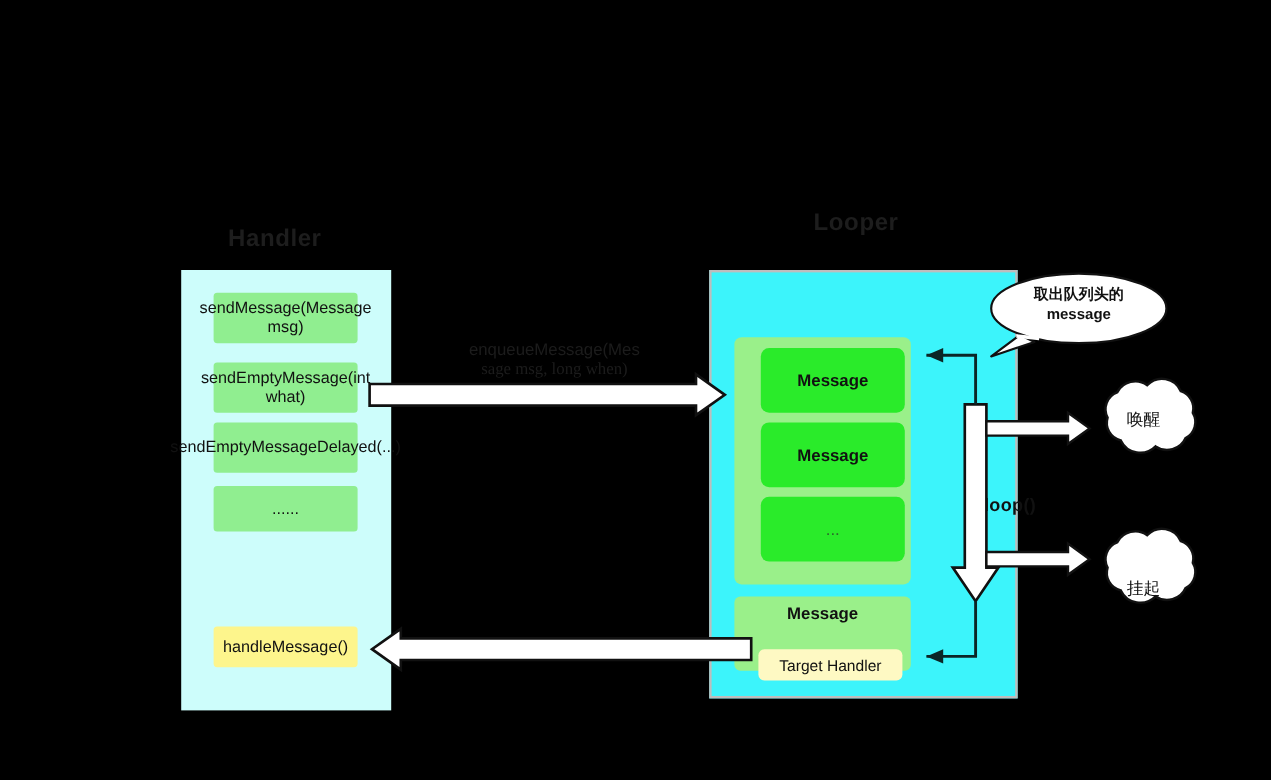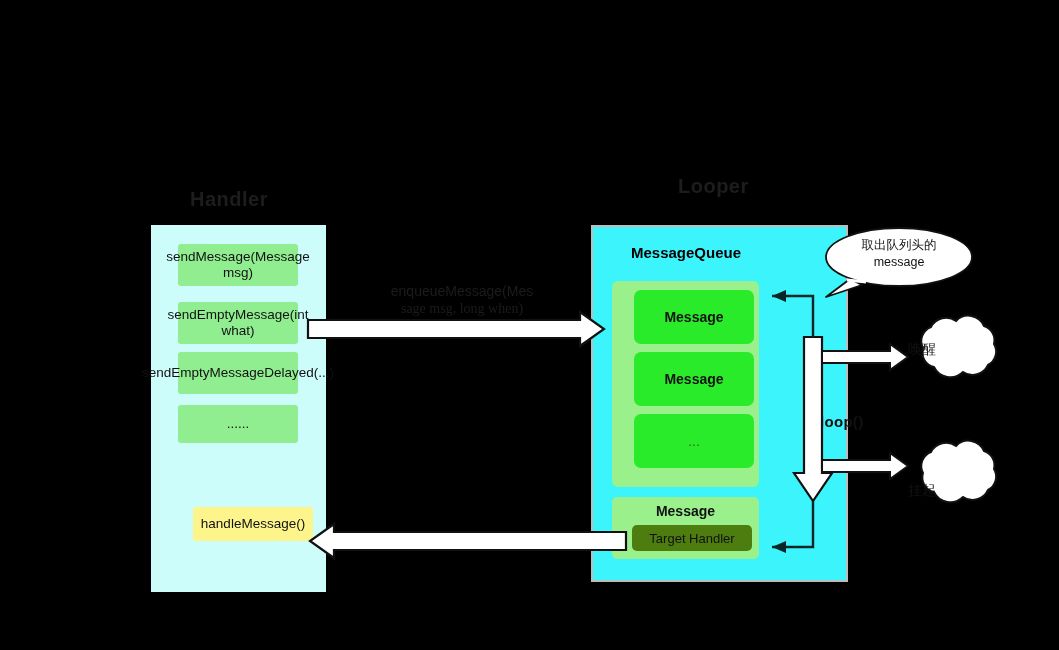--- a/index.html
+++ b/index.html
@@ -28,60 +28,59 @@
   .queue-wrap{position:absolute;left:612px;top:281px;width:147px;height:206px;
               background:#9af08a;border-radius:6px;}
   .qmsg{position:absolute;left:22px;width:120px;height:54px;background:#2aeb2a;
         border-radius:7px;display:flex;align-items:center;justify-content:center;
         font-size:14px;font-weight:bold;color:#111;}
 
   .msg-bottom{position:absolute;left:612px;top:497px;width:147px;height:62px;
               background:#9af08a;border-radius:5px;}
   .msg-bottom .cap{position:absolute;left:0;top:6px;width:100%;text-align:center;
                    font-size:14px;font-weight:bold;color:#111;}
-  .target-handler{position:absolute;left:20px;top:28px;width:120px;height:26px;
-                  background:#4d7c0f;border-radius:5px;display:flex;
+  .target-handler{position:absolute;left:20px;top:44px;width:120px;height:26px;
+                  background:#fef9c3;border-radius:5px;display:flex;
                   align-items:center;justify-content:center;font-size:13px;color:#111;}
 
   .mq-label{position:absolute;left:591px;top:244px;width:190px;text-align:center;
             font-size:15px;font-weight:bold;color:#000;}
 
   
   .dark-label{position:absolute;color:#1c1c1c;font-size:14px;line-height:1.25;
               text-align:center;white-space:pre-line;}
   .loop-label{position:absolute;left:820px;top:413px;color:#111;font-size:15px;
               font-weight:bold;letter-spacing:.3px;}
 
   
   svg.ov{position:absolute;left:0;top:0;width:1059px;height:650px;overflow:visible;}
 
   
   .callout-txt{position:absolute;left:840px;top:237px;width:118px;text-align:center;
-               font-size:12.5px;color:#111;line-height:1.35;}
-  .cloud-txt{position:absolute;width:90px;font-size:14px;color:#111;}
+               font-size:12.5px;color:#111;line-height:1.35;font-weight:bold;}
+  .cloud-txt{position:absolute;width:90px;text-align:center;font-size:14px;color:#111;}
 </style>
 </head>
 <body>
 
 <div class="stage">
 
   <div class="sec-title" style="left:190px;top:188px;">Handler</div>
   <div class="sec-title" style="left:660px;top:175px;margin-left:18px;">Looper</div>
 
   <div class="panel-handler">
     <div class="mbox green" style="left:27px;top:19px;width:120px;height:42px;">sendMessage(Message msg)</div>
     <div class="mbox green" style="left:27px;top:77px;width:120px;height:42px;">sendEmptyMessage(int what)</div>
     <div class="mbox green" style="left:27px;top:127px;width:120px;height:42px;">sendEmptyMessageDelayed(...)</div>
     <div class="mbox green" style="left:27px;top:180px;width:120px;height:38px;">......</div>
-    <div class="mbox yellow" style="left:27px;top:282px;width:120px;height:34px;margin-left:15px;">handleMessage()</div>
+    <div class="mbox yellow" style="left:27px;top:297px;width:120px;height:34px;">handleMessage()</div>
   </div>
 
   <div class="panel-looper"></div>
 
-  <div class="mq-label">MessageQueue</div>
 
   <div class="queue-wrap">
     <div class="qmsg" style="top:9px;">Message</div>
     <div class="qmsg" style="top:71px;">Message</div>
     <div class="qmsg" style="top:133px;font-weight:normal;color:#2a6a2a;">...</div>
   </div>
 
   <div class="msg-bottom">
     <div class="cap">Message</div>
     <div class="target-handler">Target Handler</div>

